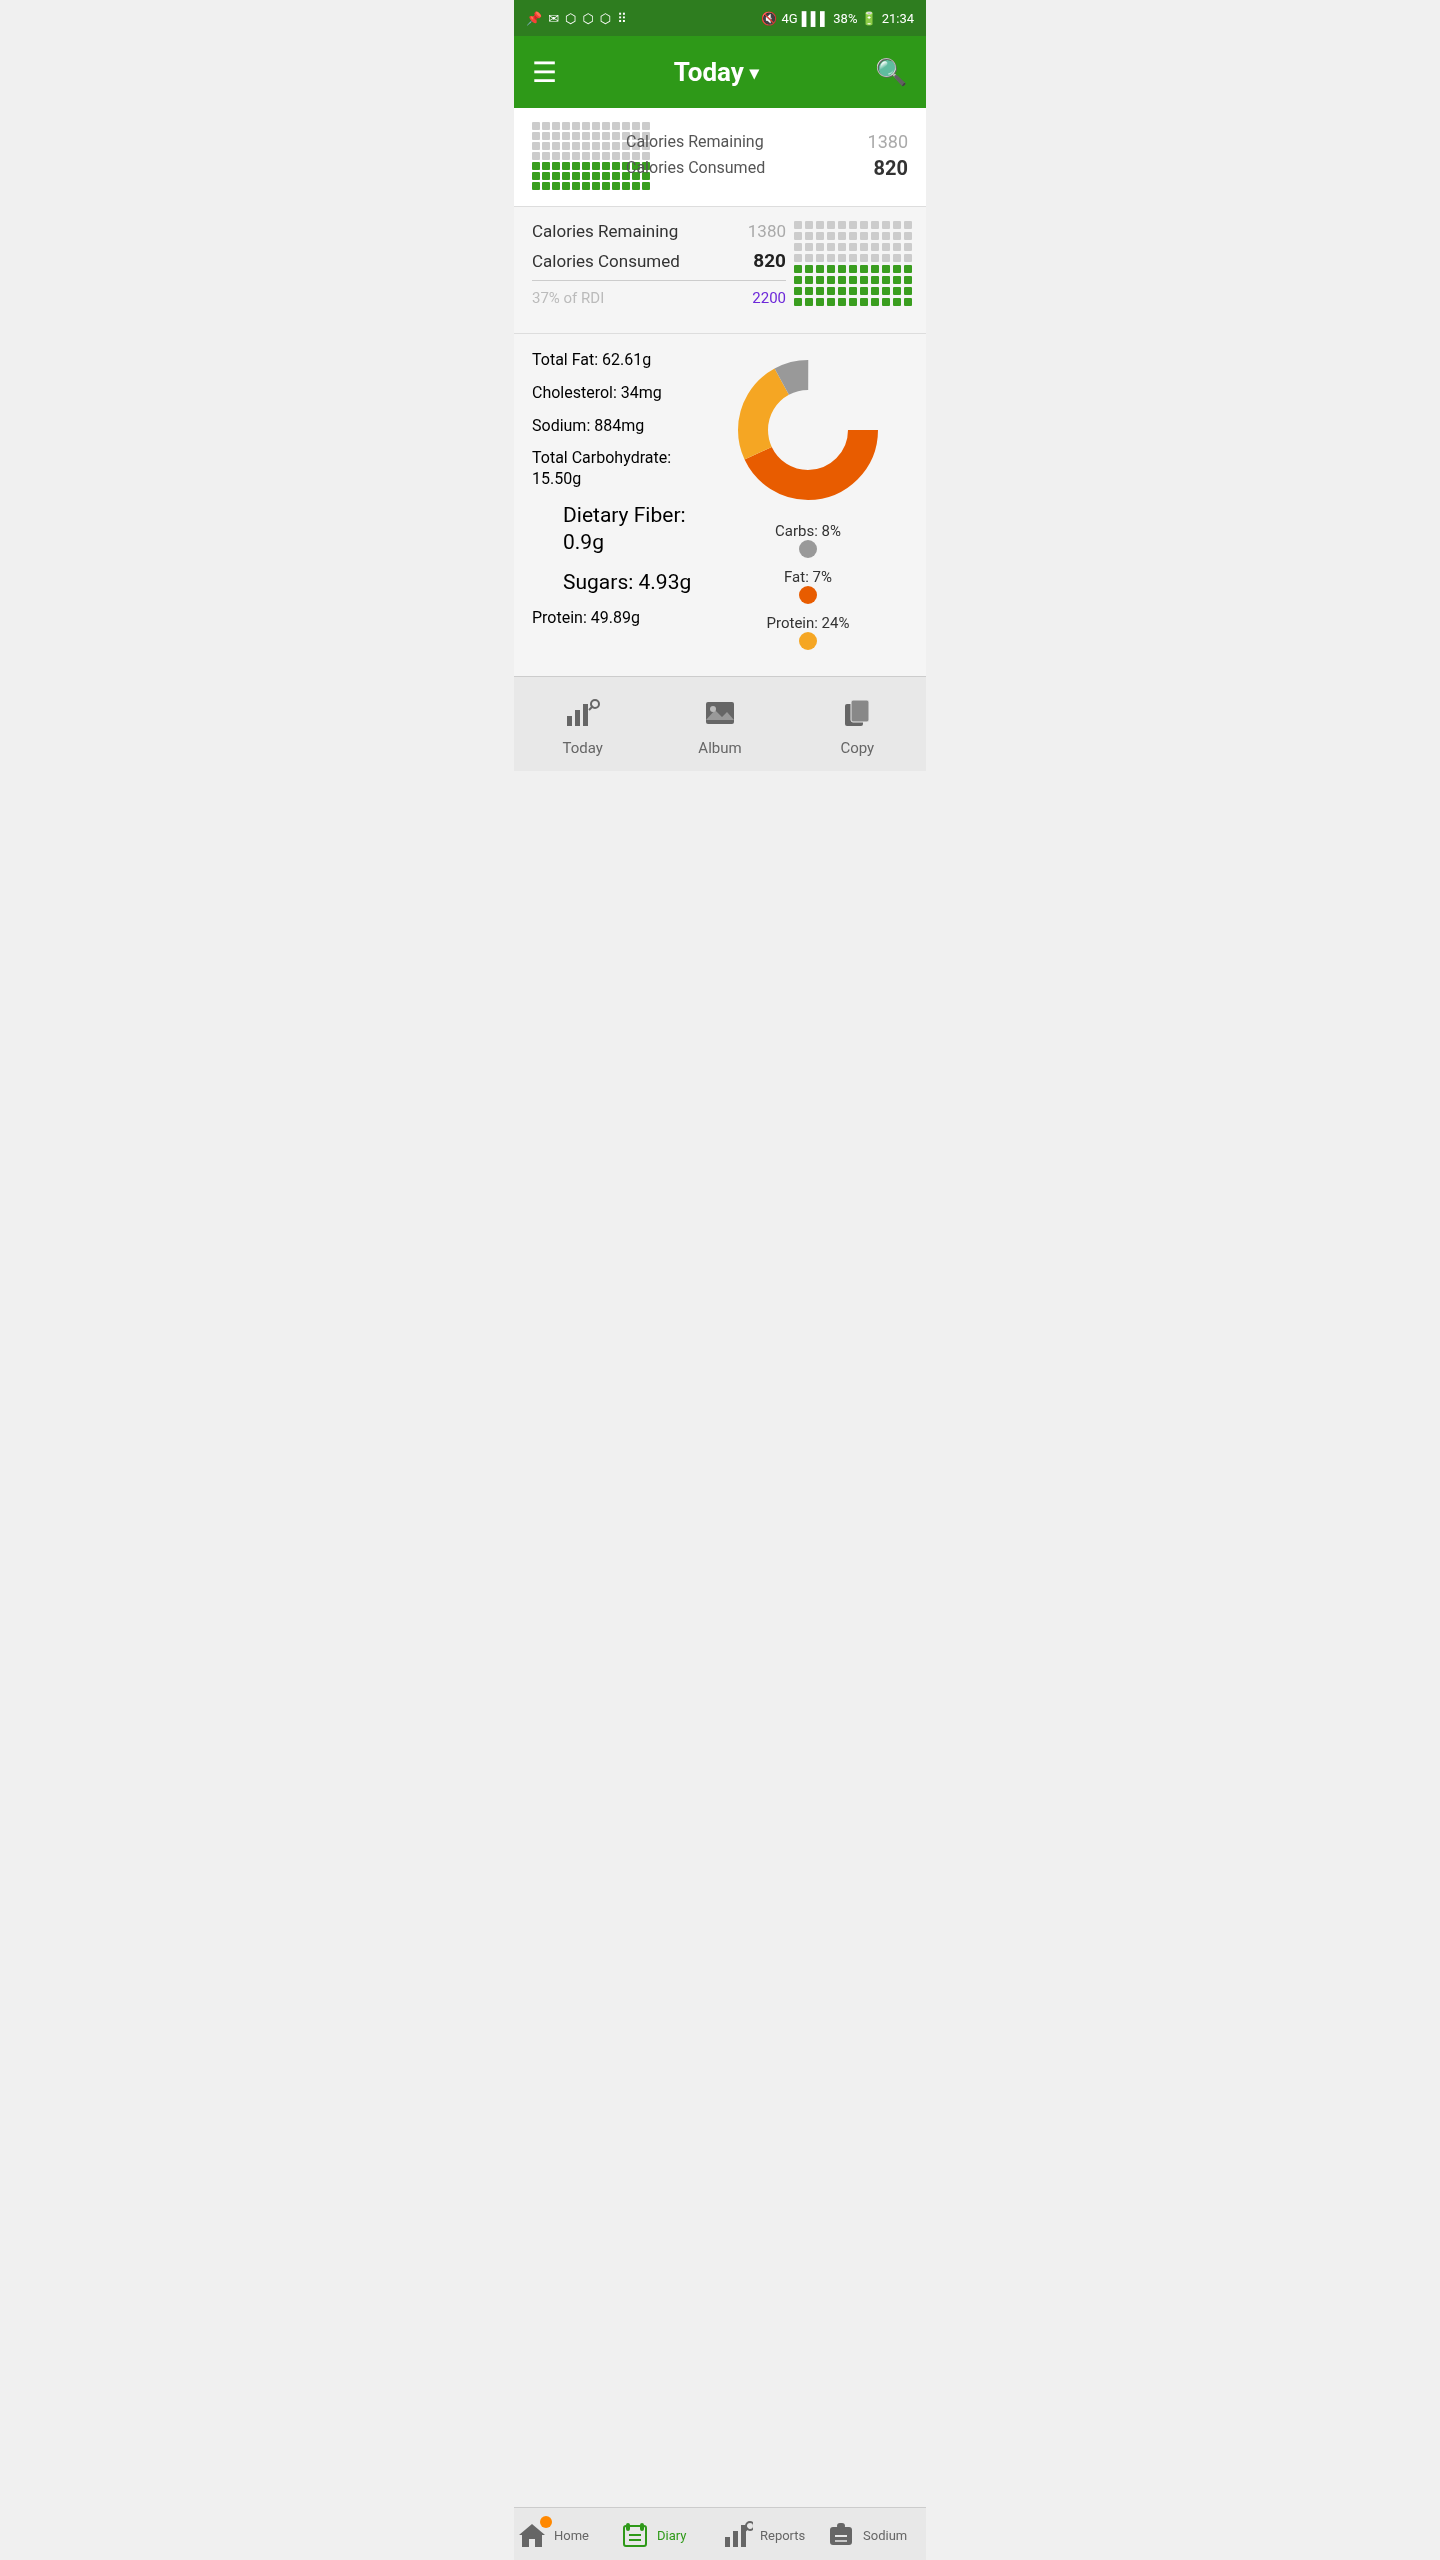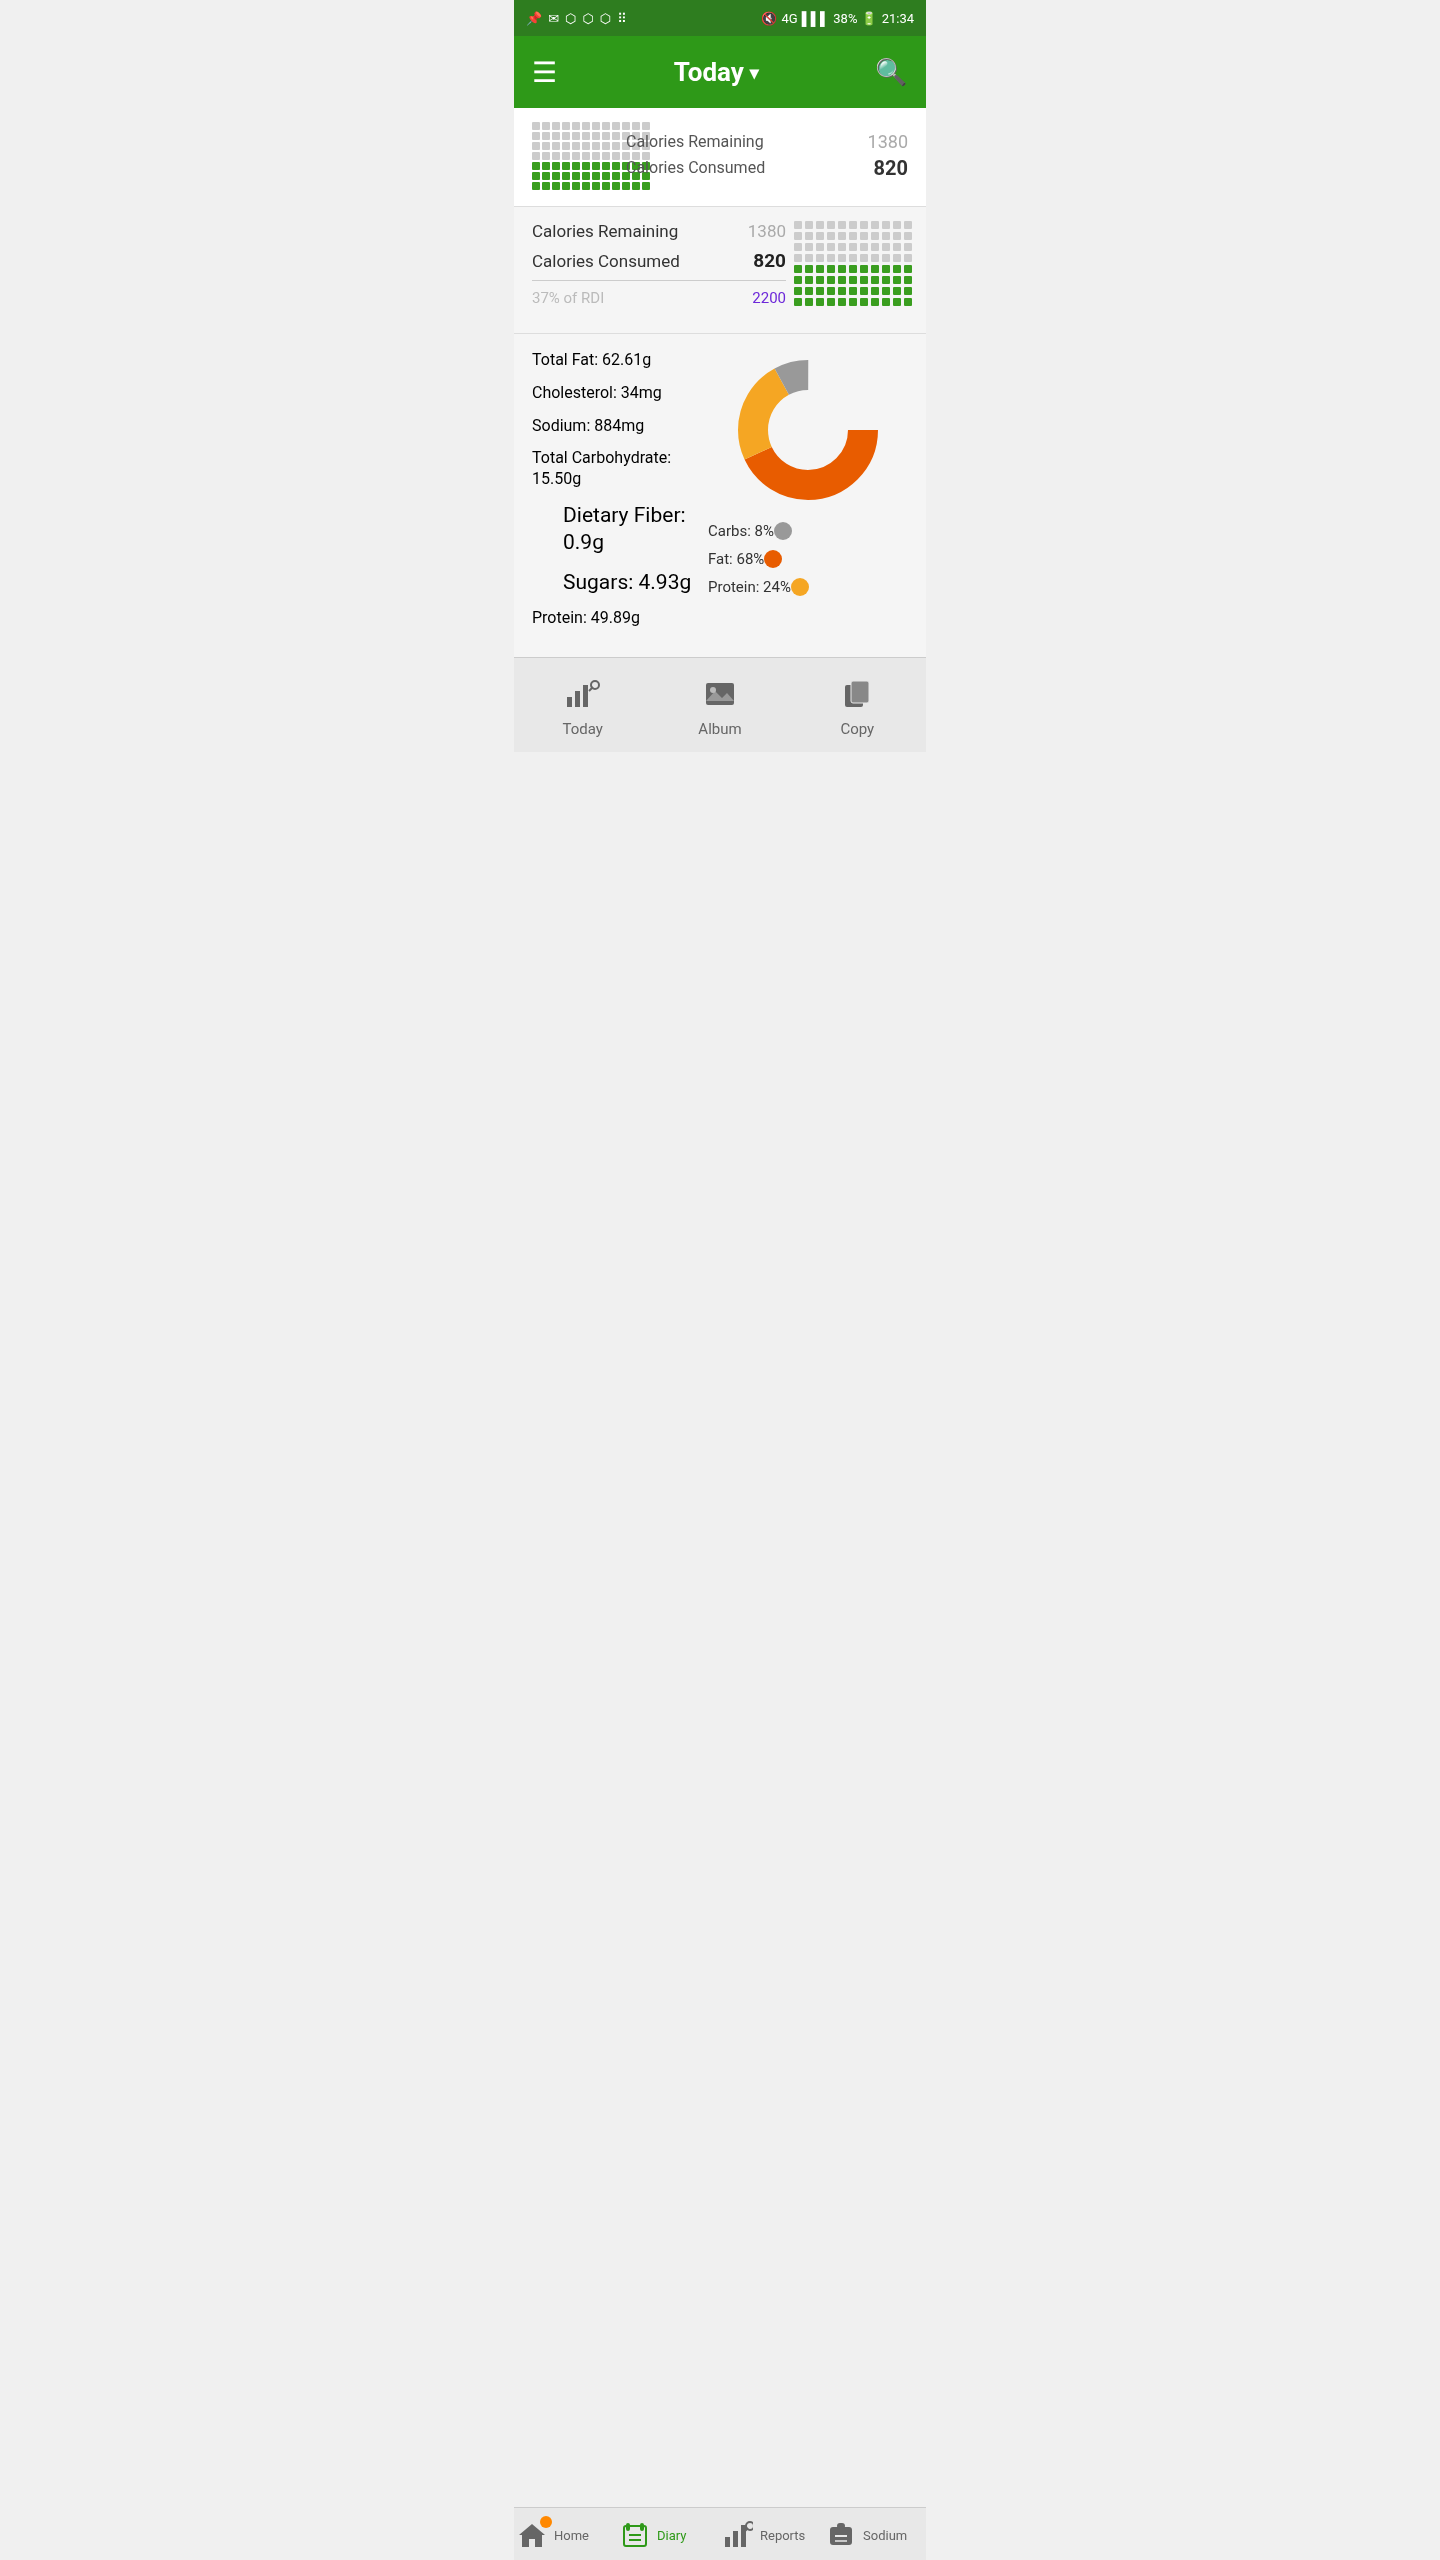--- a/index.html
+++ b/index.html
@@ -196,20 +196,21 @@
       width: 100%;
     }
     .legend-item {
       display: flex;
       align-items: center;
       justify-content: flex-start;
       margin-bottom: 10px;
       font-size: 15px;
       color: #333;
       gap: 0;
+      flex-direction: column;
     }
     .legend-dot {
       width: 18px;
       height: 18px;
       border-radius: 50%;
       flex-shrink: 0;
     }
 
     
     .action-bar {
@@ -562,21 +563,21 @@
           <circle cx="80" cy="80" r="55" fill="none" stroke="#999" stroke-width="30" stroke-dasharray="27.6 345.4" stroke-dashoffset="-231.4"></circle>
           <circle cx="80" cy="80" r="36" fill="#f5f5f5"></circle>
         </svg>
       </div>
       <div class="legend">
         <div class="legend-item">
           <span>Carbs: 8%</span>
           <span class="legend-dot" style="background:#999;"></span>
         </div>
         <div class="legend-item">
-          <span>Fat: 68%</span>
+          <span>Fat: 7%</span>
           <span class="legend-dot" style="background:#e85c00;"></span>
         </div>
         <div class="legend-item">
           <span>Protein: 24%</span>
           <span class="legend-dot" style="background:#f5a623;"></span>
         </div>
       </div>
     </div>
   </div>
 

